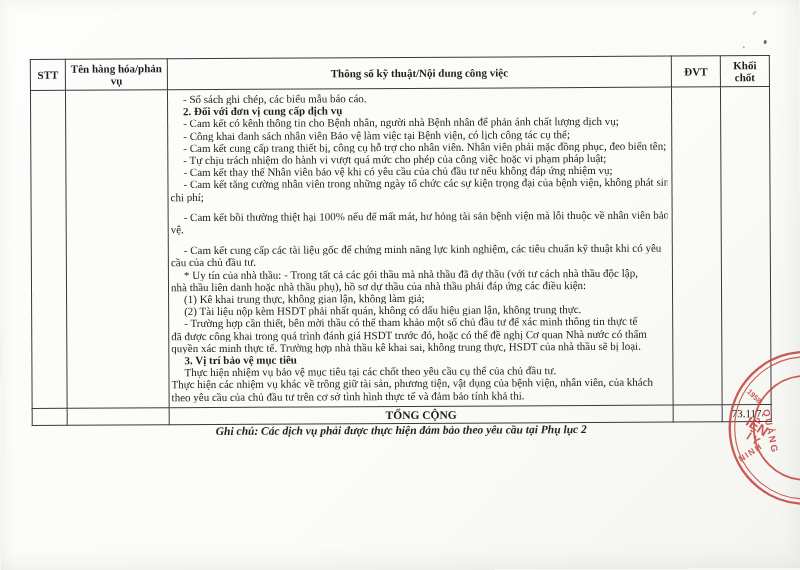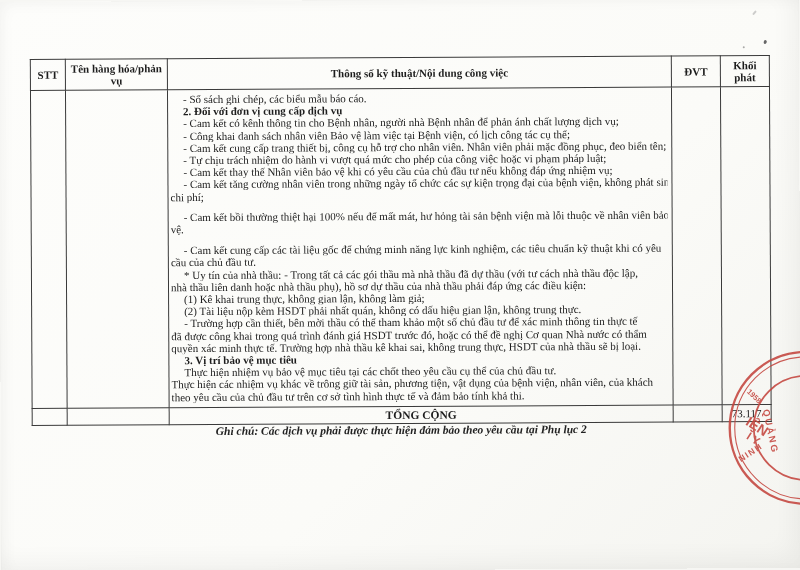--- a/index.html
+++ b/index.html
@@ -70,21 +70,21 @@
       <col style="width:504px">
       <col style="width:49px">
       <col style="width:49px">
     </colgroup>
     <tbody>
         <tr class="hdr-row">
       <th class="hdr">STT</th>
       <th class="hdr">Tên hàng hóa/phản vụ</th>
       <th class="hdr">Thông số kỹ thuật/Nội dung công việc</th>
       <th class="hdr">ĐVT</th>
-      <th class="hdr">Khối phát</th>
+      <th class="hdr">Khối chốt</th>
     </tr>
     <tr>
       <td></td>
       <td></td>
       <td class="spec" id="spec-cell">
             <div class="line ind">- Sổ sách ghi chép, các biểu mẫu báo cáo.</div>
             <div class="line b ind">2. Đối với đơn vị cung cấp dịch vụ</div>
             <div class="line ind">- Cam kết có kênh thông tin cho Bệnh nhân, người nhà Bệnh nhân để phản ánh chất lượng dịch vụ;</div>
             <div class="line ind">- Công khai danh sách nhân viên Bảo vệ làm việc tại Bệnh viện, có lịch công tác cụ thể;</div>
             <div class="line ind">- Cam kết cung cấp trang thiết bị, công cụ hỗ trợ cho nhân viên. Nhân viên phải mặc đồng phục, đeo biển tên;</div>

